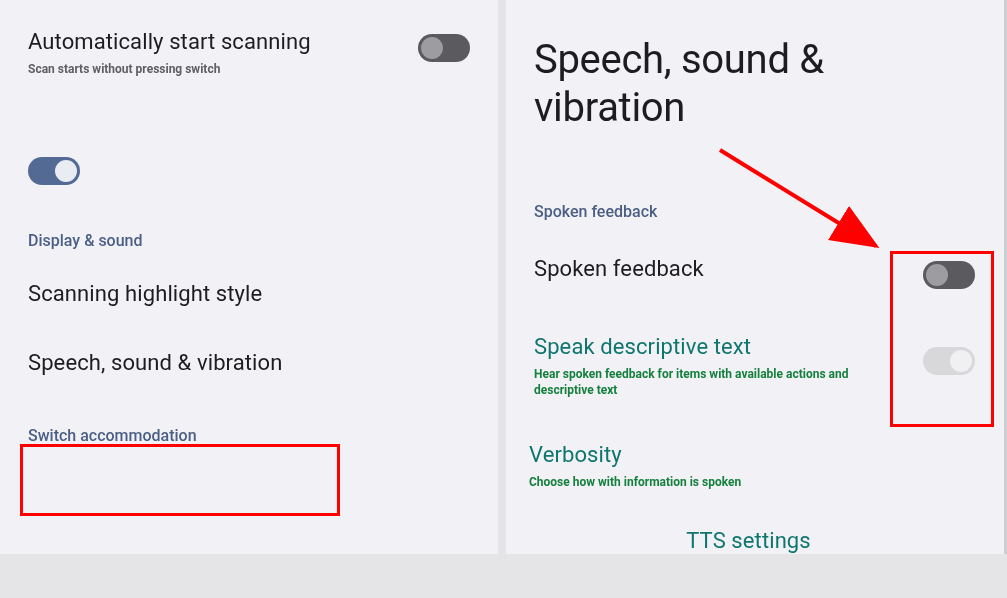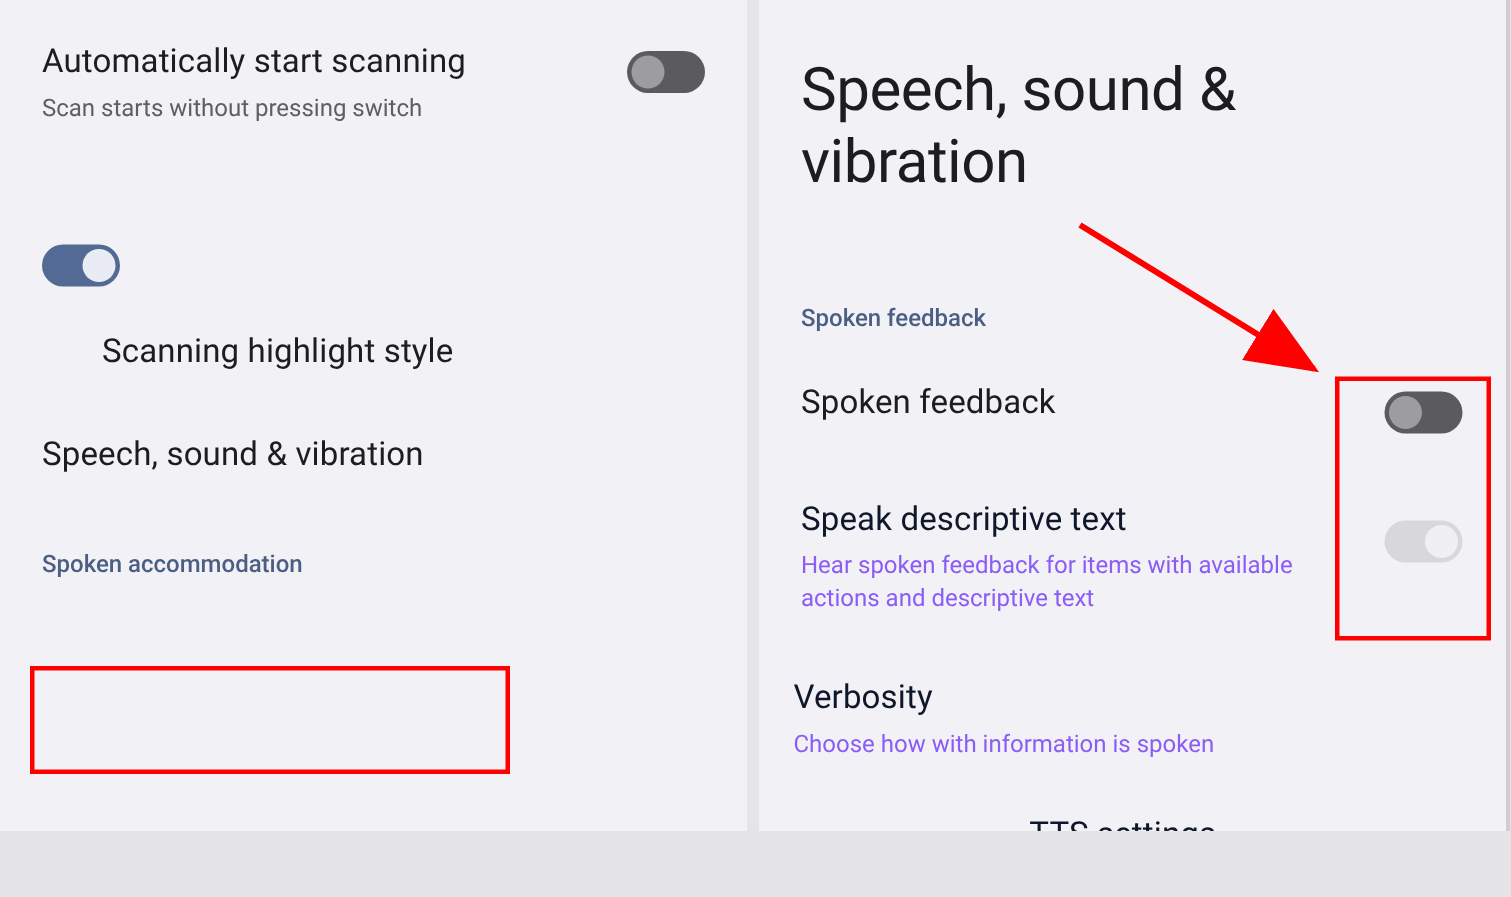--- a/index.html
+++ b/index.html
@@ -29,23 +29,23 @@
   .item { padding: 0 28px; display: flex; align-items: flex-start; }
   .item .text { flex: 1; padding-right: 16px; }
   .title {
     font-size: 22px;
     color: #1d1d1f;
     font-weight: 400;
     letter-spacing: 0.1px;
     line-height: 1.3;
   }
   .subtitle {
-    font-size: 16px;
+    font-size: 12px;
     color: #5f5f63;
-    font-weight: 400;
+    font-weight: 700;
     line-height: 1.4;
     margin-top: 4px;
   }
   .section-header {
     font-size: 16px;
     color: #4b5f85;
     font-weight: 500;
     padding: 0 28px;
   }
 
@@ -71,22 +71,22 @@
 
   .big-title {
     font-size: 40px;
     font-weight: 400;
     color: #1d1d1f;
     line-height: 1.2;
     padding: 0 28px;
     letter-spacing: -0.3px;
   }
 
-  .disabled-text .title { color: #0f172a; }
-  .disabled-text .subtitle { color: #8b5cf6; }
+  .disabled-text .title { color: #0f766e; }
+  .disabled-text .subtitle { color: #15803d; }
 
   
   .redbox {
     position: absolute;
     border: 3px solid #ff0000;
     pointer-events: none;
   }
   
   .arrow-svg {
     position: absolute;
@@ -107,34 +107,35 @@
         <div class="knob"></div>
       </div>
   </div>
 
   <div class="item" style="margin-top: 44px;">
     <div class="toggle on" style="margin-top:36px;">
         <div class="knob"></div>
       </div>
   </div>
 
+  <div class="section-header" style="margin-top: 46px;">Display &amp; sound</div>
 
-  <div class="item" style="margin-top: 30px; margin-left: 40px;">
+  <div class="item" style="margin-top: 30px;">
     <div class="text">
       <div class="title">Scanning highlight style</div>
     </div>
   </div>
 
   <div class="item" style="margin-top: 40px;">
     <div class="text">
       <div class="title">Speech, sound &amp; vibration</div>
     </div>
   </div>
 
-  <div class="section-header" style="margin-top: 48px;">Spoken accommodation</div>
+  <div class="section-header" style="margin-top: 48px;">Switch accommodation</div>
 
   <div class="redbox" style="left:20px; top:444px; width:320px; height:72px;"></div>
 </div>
 
 <div class="panel panel-right">
 
   <div class="big-title" style="margin-top: 36px;">Speech, sound &amp; vibration</div>
 
   <div class="section-header" style="margin-top: 70px;">Spoken feedback</div>
 

